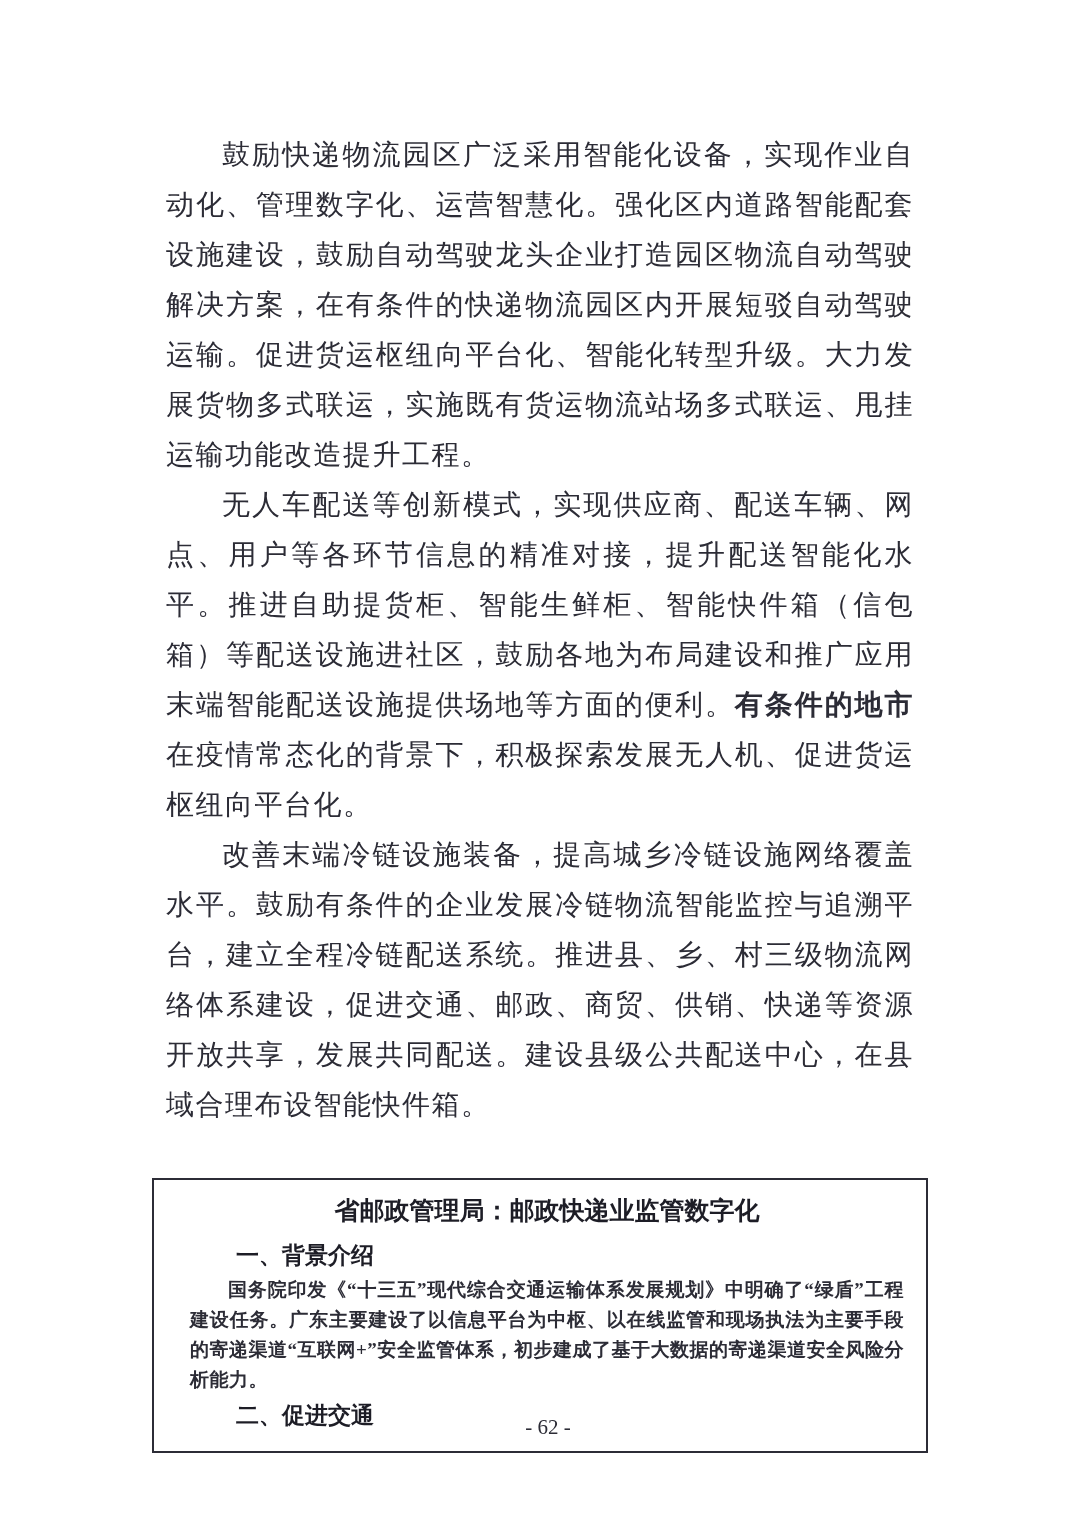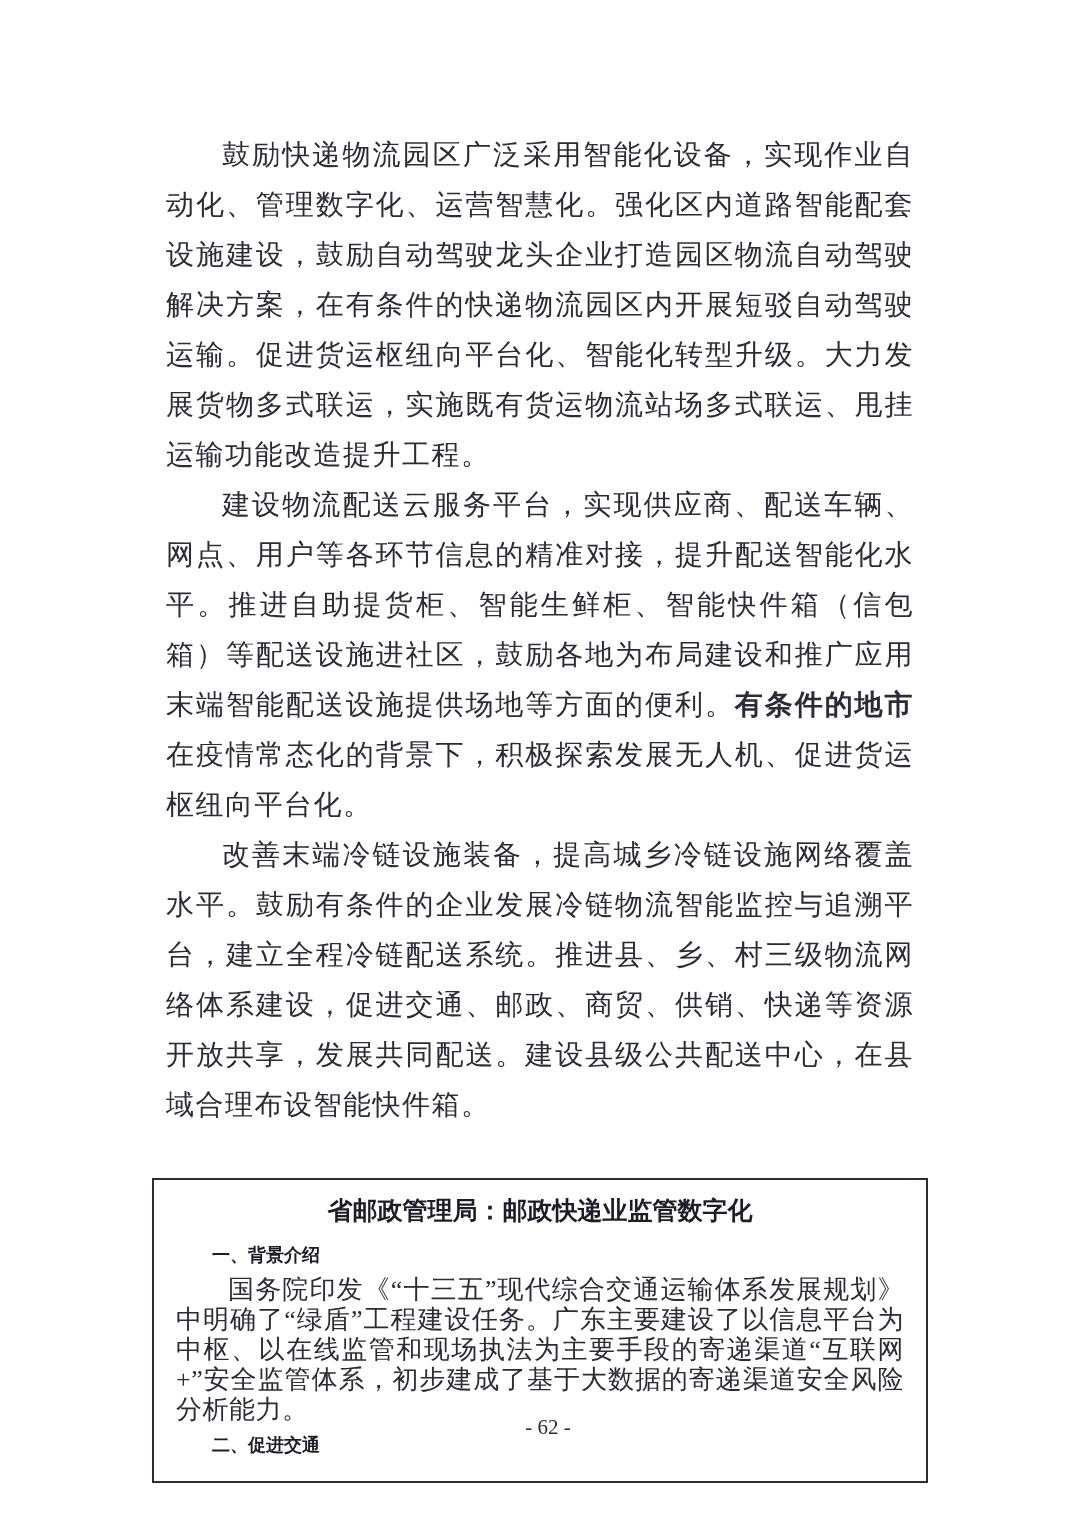--- a/index.html
+++ b/index.html
@@ -44,48 +44,49 @@
     font-weight: bold;
     font-family: Liberation Serif, serif;
   }
   .callout-box {
     position: absolute;
     left: 152px;
     top: 1178px;
     width: 776px;
     box-sizing: border-box;
     border: 2px solid #2c2c36;
-    padding: 12px 22px 16px 22px;
+    padding: 12px 22px 16px 36px;
     background: #ffffff;
   }
   .box-title {
     font-family: "Liberation Sans", "DejaVu Sans", sans-serif;
     font-weight: bold;
     font-size: 25px;
     text-align: center;
     margin: 2px 0 14px 0;
     color: #1d1d26;
   }
   .box-subheading {
     font-family: "Liberation Sans", "DejaVu Sans", sans-serif;
     font-weight: bold;
-    font-size: 18px;
+    font-size: 23px;
     line-height: 28px;
     margin: 6px 0 6px 0;
     text-indent: 2em;
     color: #1d1d26;
   }
   .box-para {
-    font-size: 26px;
+    font-size: 19px;
     line-height: 30px;
     text-align: justify;
     text-indent: 2em;
     margin: 0;
     color: #2c2c36;
     letter-spacing: 0.5px;
+    font-weight: bold;
   }
   .footer {
     position: absolute;
     left: 0;
     right: 0;
     top: 1415px;
     text-align: center;
     font-size: 21px;
     color: #2c2c36;
     padding-left: 16px;
@@ -94,21 +95,21 @@
 </head>
 <body>
 
 <div class="page">
 
   <div class="content">
 
     <p class="para">鼓励快递物流园区广泛采用智能化设备，实现作业自动化、管理数字化、运营智慧化。强化区内道路智能配套设施建设，鼓励自动驾驶龙头企业打造园区物流自动驾驶解决方案，在有条件的快递物流园区内开展短驳自动驾驶运输。促进货运枢纽向平台化、智能化转型升级。大力发展货物多式联运，实施既有货运物流站场多式联运、甩挂运输功能改造提升工程。</p>
 
 
-    <p class="para"><span>建设物流配送云服务平台，实现供应商、配送车辆、网点、用户等各环节信息的精准对接，提升配送智能化水平。推进自助提货柜、智能生鲜柜、智能快件箱（信包箱）等配送设施进社区，鼓励各地为布局建设和推广应用末端智能配送设施提供场地等方面的便利。</span><span class="bold-inline">有条件的地市</span><span>在疫情常态化的背景下，积极探索发展无人机、促进货运枢纽向平台化。</span></p>
+    <p class="para"><span>无人车配送等创新模式，实现供应商、配送车辆、网点、用户等各环节信息的精准对接，提升配送智能化水平。推进自助提货柜、智能生鲜柜、智能快件箱（信包箱）等配送设施进社区，鼓励各地为布局建设和推广应用末端智能配送设施提供场地等方面的便利。</span><span class="bold-inline">有条件的地市</span><span>在疫情常态化的背景下，积极探索发展无人机、促进货运枢纽向平台化。</span></p>
 
     <p class="para">改善末端冷链设施装备，提高城乡冷链设施网络覆盖水平。鼓励有条件的企业发展冷链物流智能监控与追溯平台，建立全程冷链配送系统。推进县、乡、村三级物流网络体系建设，促进交通、邮政、商贸、供销、快递等资源开放共享，发展共同配送。建设县级公共配送中心，在县域合理布设智能快件箱。</p>
 
   </div>
 
   <div class="callout-box">
     <div class="box-title">省邮政管理局：邮政快递业监管数字化</div>
 
     <div class="box-subheading">一、背景介绍</div>
 

